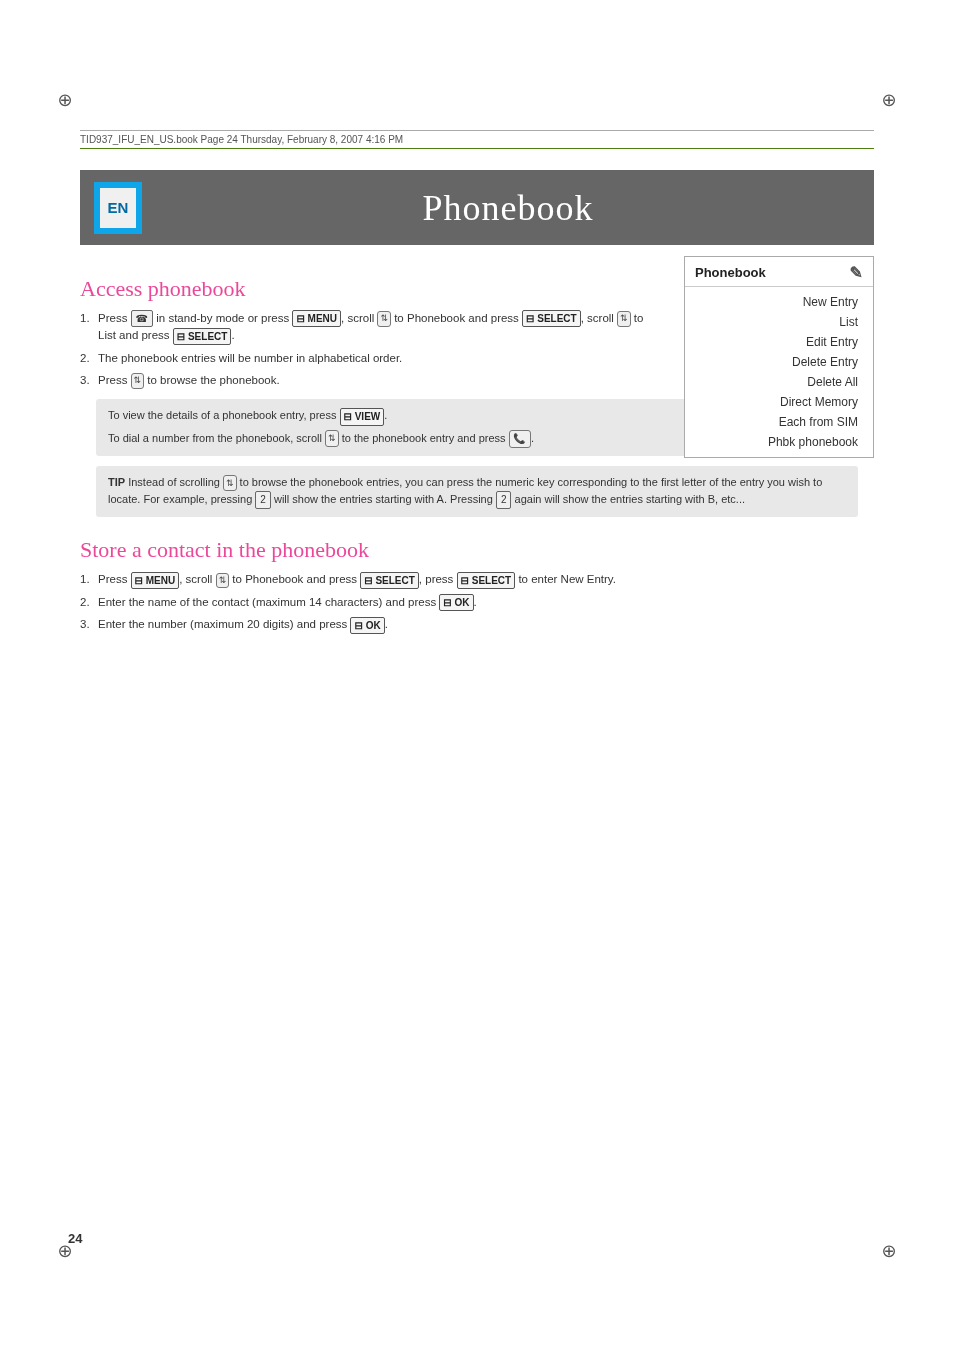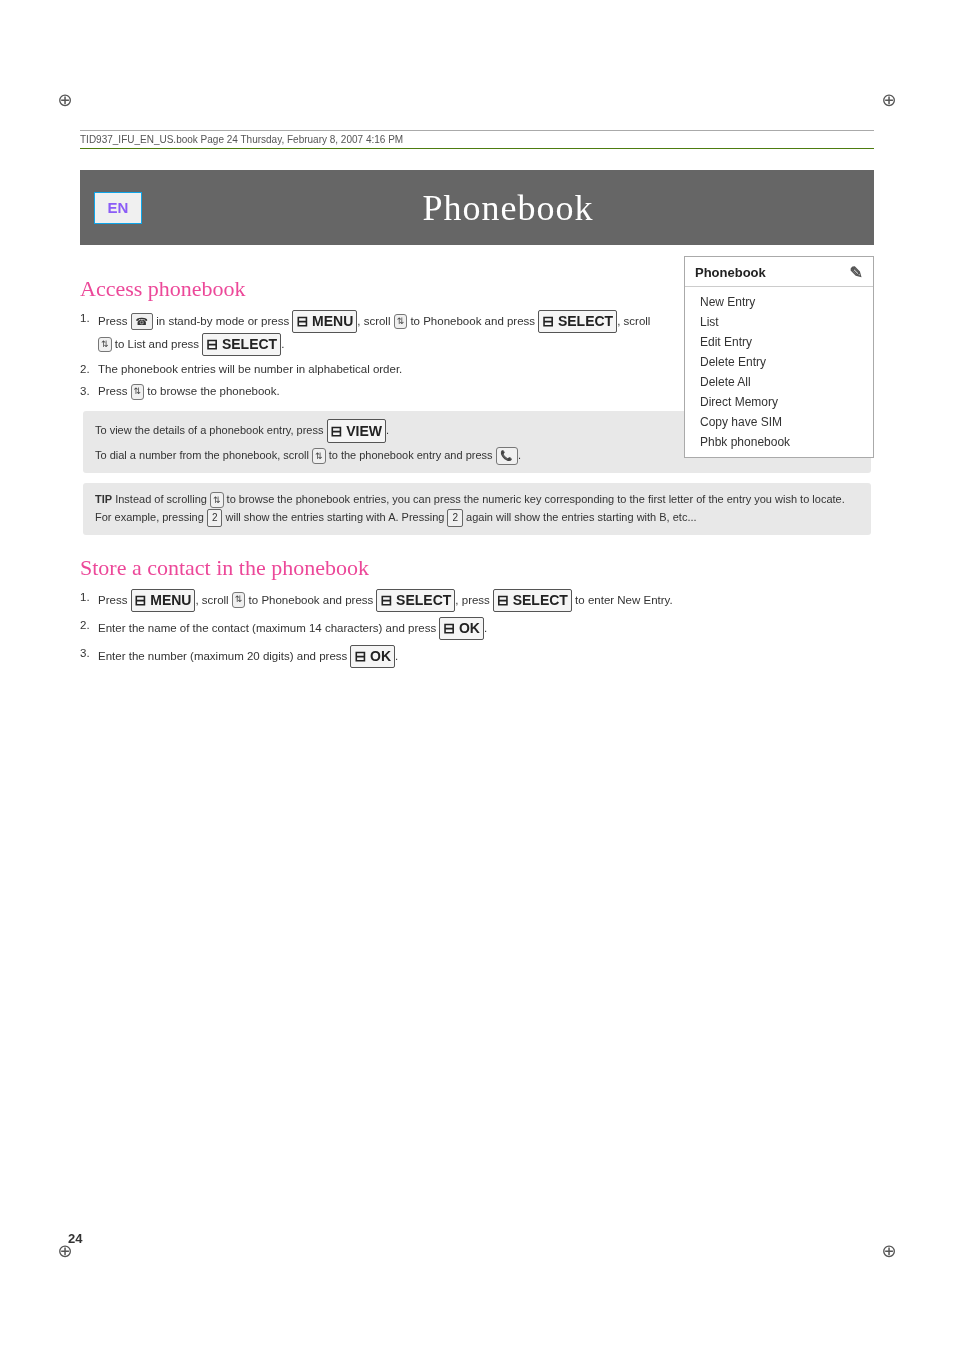--- a/index.html
+++ b/index.html
@@ -37,30 +37,30 @@
       left: 80px;
       right: 80px;
       height: 75px;
       background: #666;
       display: flex;
       align-items: center;
     }
 
     .header-en-box {
       background: #f0f0f0;
-      border: 1px solid #0ea5e9;
+      border: 6px solid #0ea5e9;
       width: 48px;
-      height: 32px;
+      height: 52px;
       display: flex;
       align-items: center;
       justify-content: center;
       margin-left: 14px;
       font-size: 15px;
       font-weight: bold;
-      color: #8b5cf6;
+      color: #0369a1;
     }
 
     .header-title {
       flex: 1;
       text-align: center;
       font-size: 36px;
       color: #ffffff;
       font-family: Georgia, serif;
       font-weight: normal;
       letter-spacing: 1px;
@@ -109,20 +109,21 @@
     }
 
     .phonebook-menu-header .edit-icon {
       font-size: 16px;
       color: #555;
     }
 
     .phonebook-menu ul {
       list-style: none;
       padding: 5px 0;
+      text-align: right;
     }
 
     .phonebook-menu ul li {
       padding: 3px 15px;
       font-size: 12px;
       color: #333;
     }
 
     
     .intro-text {
@@ -165,41 +166,41 @@
 
     .numbered-list li .text {
       flex: 1;
     }
 
     
     .tip-box {
       background: #e8e8e8;
       border-radius: 3px;
       padding: 8px 12px;
-      margin: 10px 3px;
+      margin: 10px 16px;
       font-size: 11px;
       line-height: 1.6;
       color: #333;
     }
 
     .tip-box p {
       margin-bottom: 4px;
     }
     .tip-box p:last-child {
       margin-bottom: 0;
     }
 
     
     .btn-inline {
       display: inline-flex;
       align-items: center;
       border: 1px solid #555;
       border-radius: 2px;
       padding: 0 3px;
-      font-size: 14px;
+      font-size: 10px;
       font-weight: bold;
       background: #f5f5f5;
       color: #222;
       white-space: nowrap;
       vertical-align: middle;
     }
 
     .btn-small {
       display: inline-block;
       border: 1px solid #666;
@@ -273,21 +274,21 @@
       <span>Phonebook</span>
       <span class="edit-icon">✎</span>
     </div>
     <ul>
       <li>New Entry</li>
       <li>List</li>
       <li>Edit Entry</li>
       <li>Delete Entry</li>
       <li>Delete All</li>
       <li>Direct Memory</li>
-      <li>Copy have SIM</li>
+      <li>Each from SIM</li>
       <li>Phbk phonebook</li>
     </ul>
   </div>
 
 
   <h2 class="section-heading">Access phonebook</h2>
 
   <ol class="numbered-list">
     <li>
       <span class="num">1.</span>

